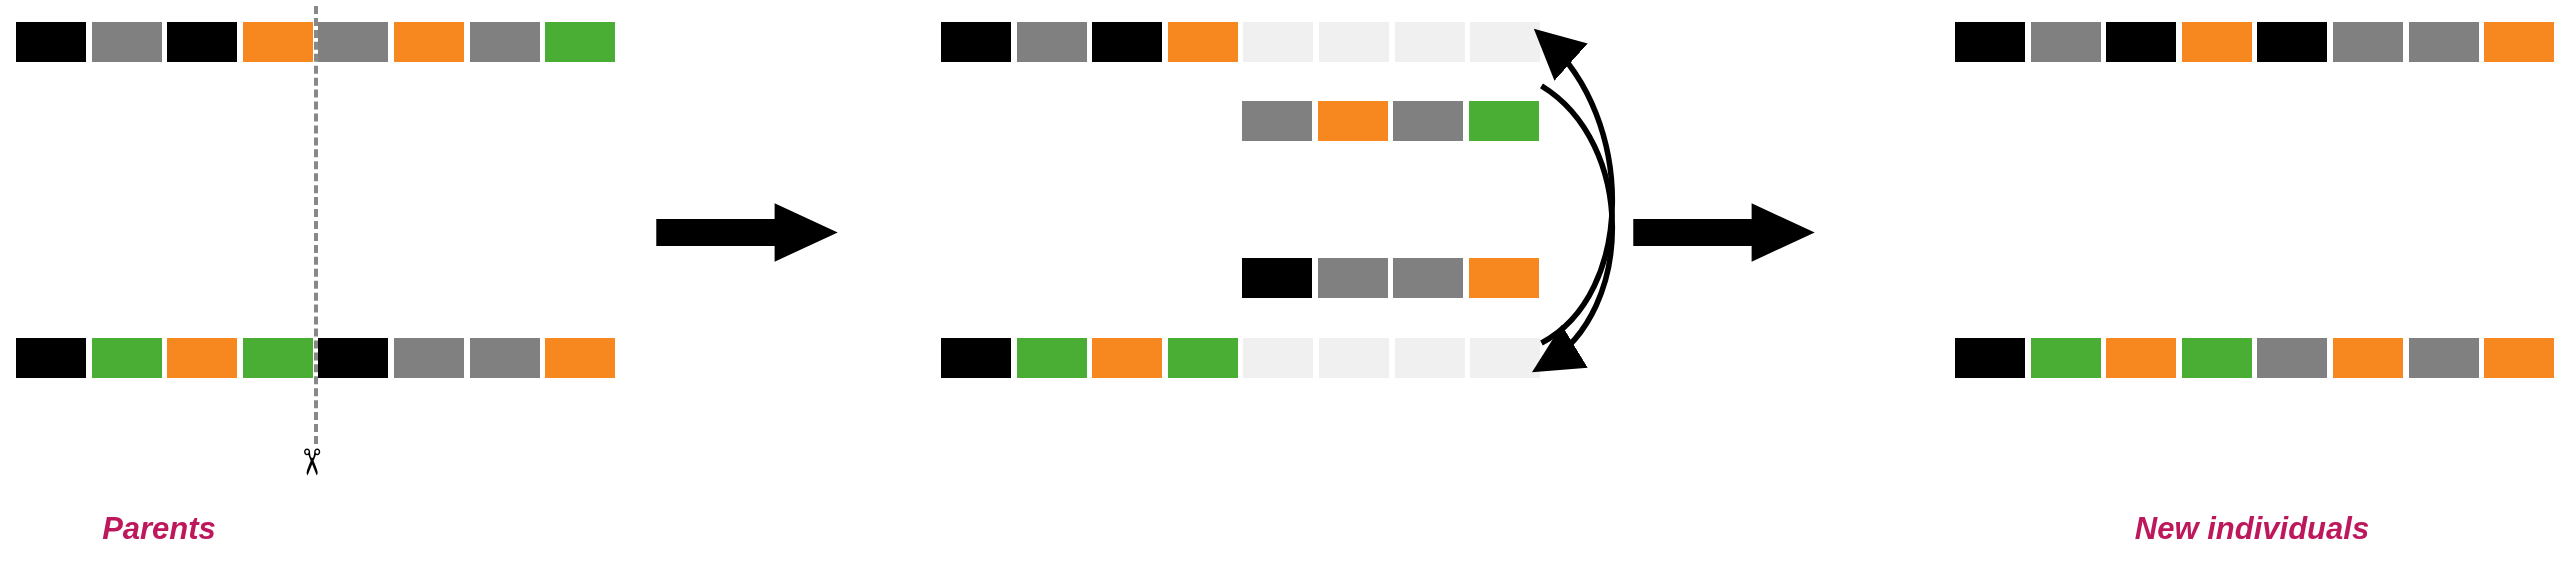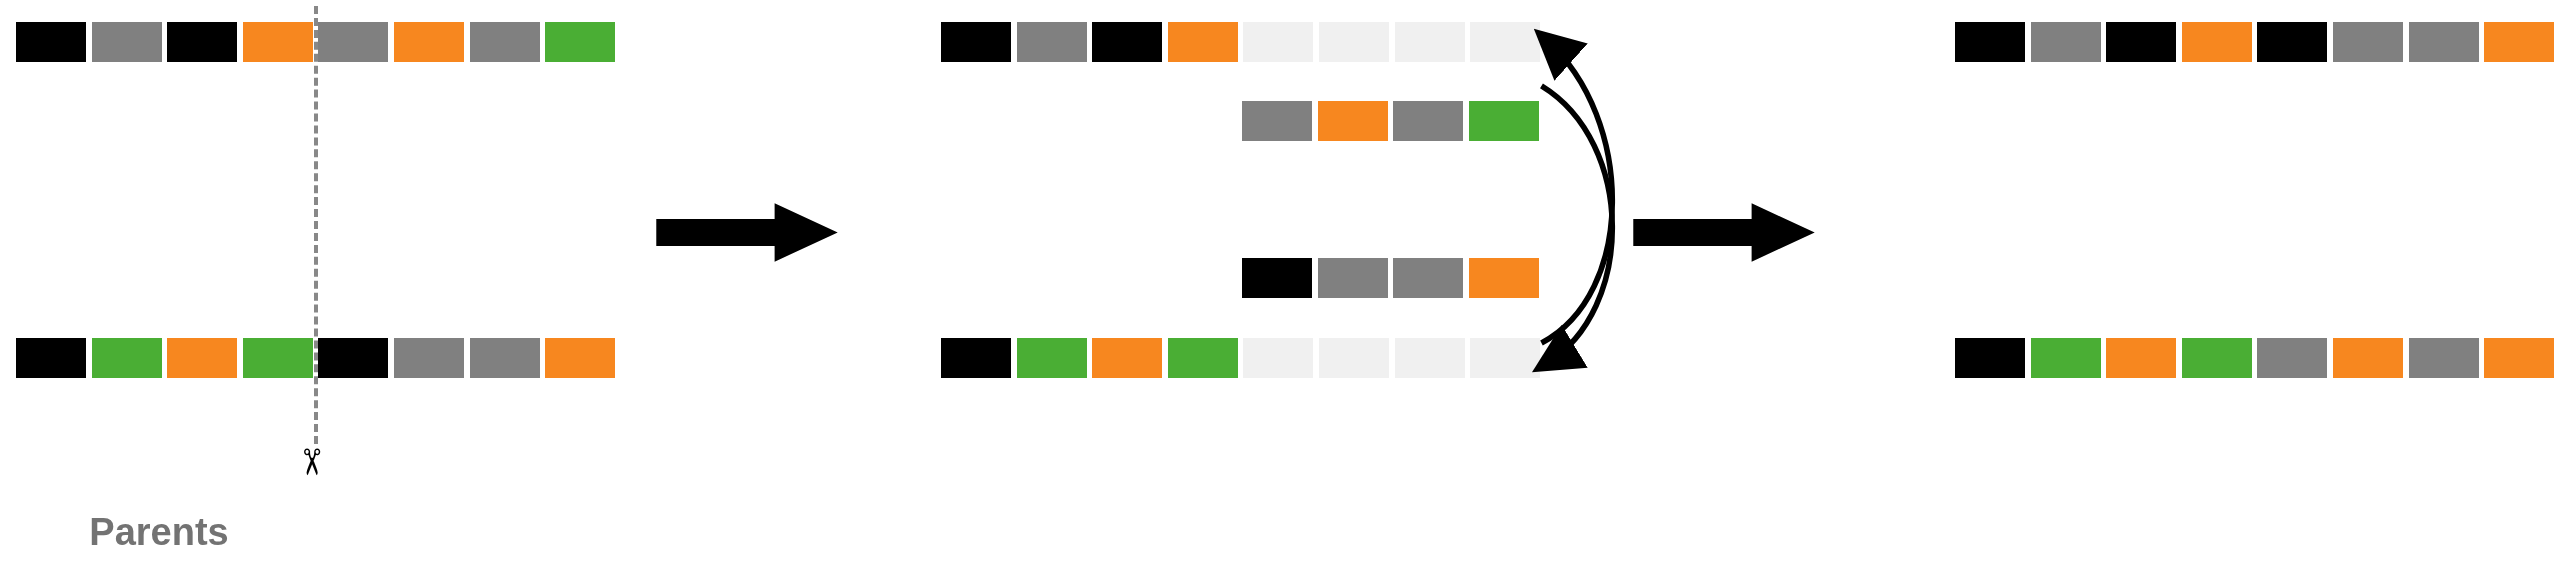--- a/index.html
+++ b/index.html
@@ -61,26 +61,27 @@
   }
 
   
   .swap-arrows {
     position: absolute;
   }
 
   
   .caption {
     position: absolute;
-    font-size: 38px;
+    font-size: 31px;
     font-weight: bold;
-    color: #737373;
+    color: #be185d;
     text-align: center;
     white-space: nowrap;
     font-family: "Liberation Sans", sans-serif;
+    font-style: italic;
   }
 </style>
 </head>
 <body>
 
 <div id="stage">
 
   <div class="chrom" id="parent1-row" style="left:16px; top:22px;">
       <div class="cell c-black"></div>
       <div class="cell c-gray"></div>
@@ -187,15 +188,16 @@
       <div class="cell c-black"></div>
       <div class="cell c-green"></div>
       <div class="cell c-orange"></div>
       <div class="cell c-green"></div>
       <div class="cell c-gray"></div>
       <div class="cell c-orange"></div>
       <div class="cell c-gray"></div>
       <div class="cell c-orange"></div>
     </div>
 
+  <div class="caption" style="left:2006px; top:511px; width:492px;">New individuals</div>
 
 </div>
 
 
 </body></html>

